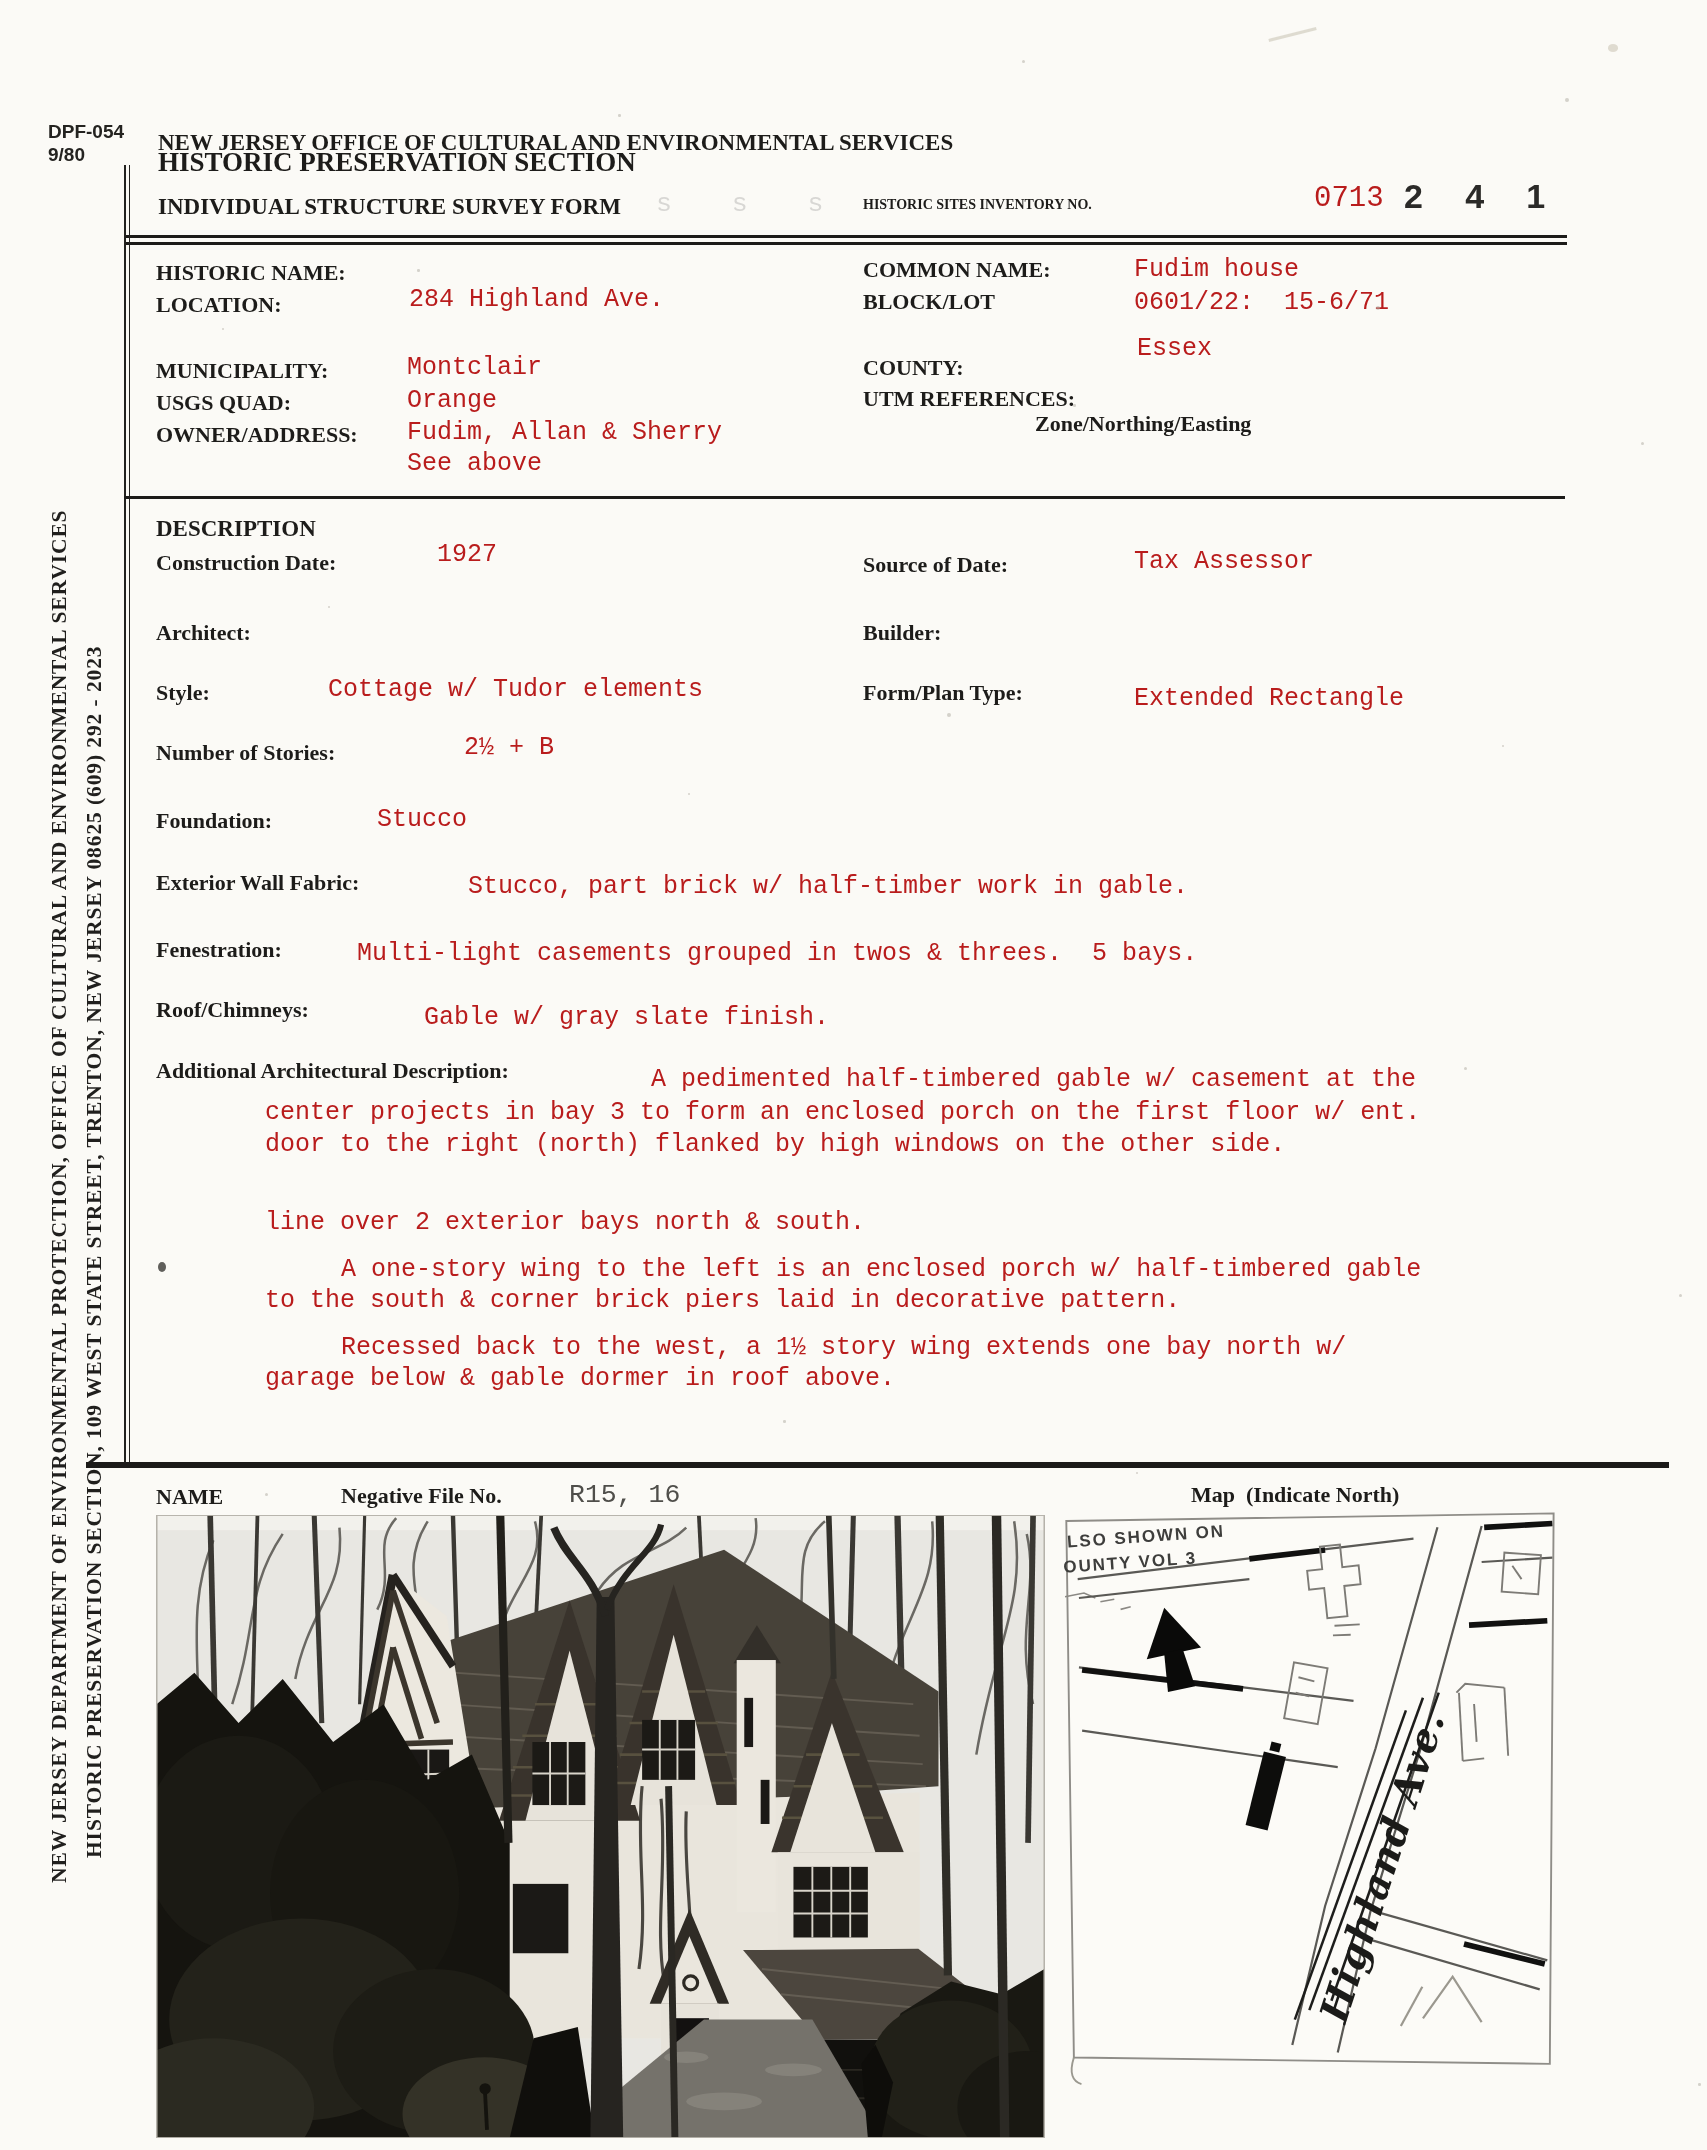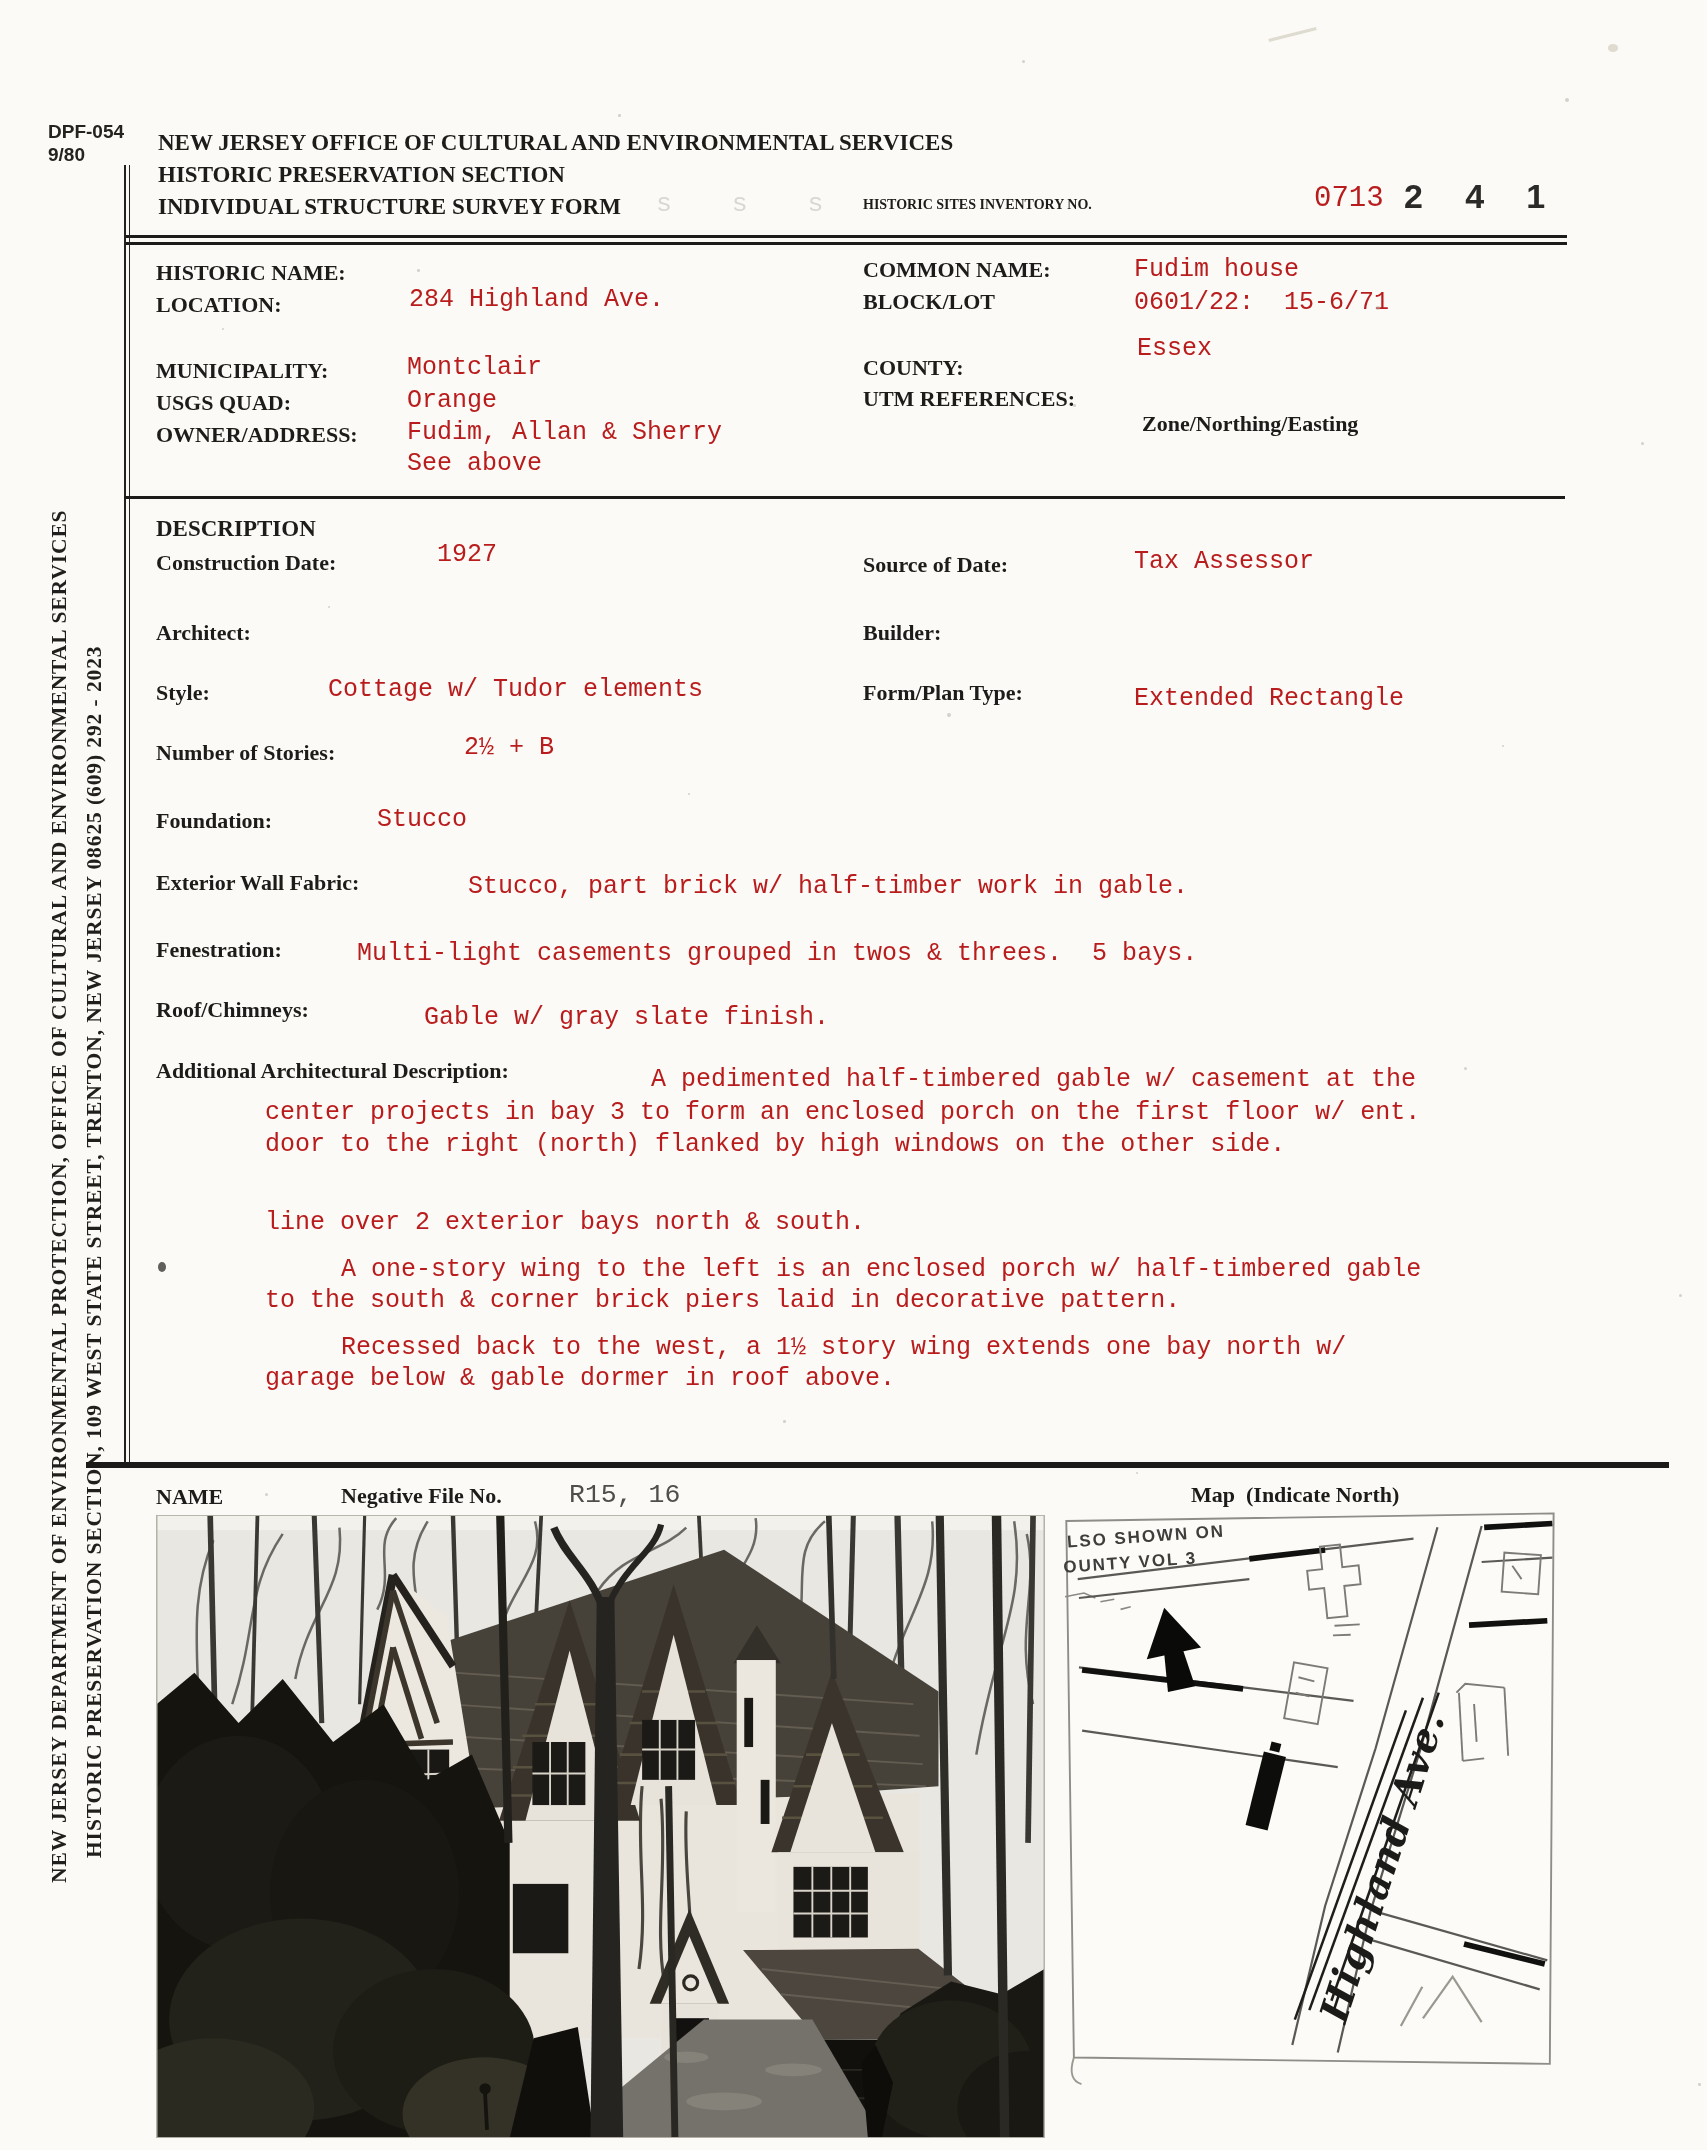--- a/index.html
+++ b/index.html
@@ -32,21 +32,21 @@
 
   <div class="abs sans" style="left:48px;top:120px;font-weight:bold;font-size:19px;line-height:23px;color:#242320;">
     <div>DPF-054</div>
     <div>9/80</div>
   </div>
 
   <div class="vertical" style="left:47px;top:1883px;">NEW JERSEY DEPARTMENT OF ENVIRONMENTAL PROTECTION, OFFICE OF CULTURAL AND ENVIRONMENTAL SERVICES</div>
   <div class="vertical" style="left:82px;top:1858px;">HISTORIC PRESERVATION SECTION, 109 WEST STATE STREET, TRENTON, NEW JERSEY 08625   (609) 292 - 2023</div>
 
   <div class="lbl" style="left:158px;top:130px;font-size:23px;">NEW JERSEY OFFICE OF CULTURAL AND ENVIRONMENTAL SERVICES</div>
-  <div class="lbl" style="left:158px;top:162px;font-size:23px;">HISTORIC PRESERVATION SECTION</div>
+  <div class="lbl" style="left:158px;top:147px;font-size:27px;">HISTORIC PRESERVATION SECTION</div>
   <div class="lbl" style="left:158px;top:194px;font-size:23px;">INDIVIDUAL STRUCTURE SURVEY FORM</div>
   <div class="ghost" style="left:656px;top:189px;">s s s</div>
   <div class="lbl" style="left:863px;top:197px;font-size:14px;">HISTORIC SITES INVENTORY NO.</div>
   <div class="typed" style="left:1314px;top:182px;font-size:29px;">0713</div>
   <div class="stamp" style="left:1404px;top:177px;">2 4 1</div>
 
   <div class="dblrule" style="left:124px;top:235px;width:1443px;"></div>
   <div class="vline" style="left:124px;top:165px;height:1301px;"></div>
   <div class="rule" style="left:124px;top:496px;width:1441px;height:2.5px;"></div>
   <div class="rule" style="left:86px;top:1462px;width:1583px;height:5.7px;"></div>
@@ -61,21 +61,21 @@
   <div class="typed" style="left:1134px;top:288px;">0601/22:  15-6/71</div>
 
   <div class="lbl" style="left:156px;top:358px;">MUNICIPALITY:</div>
   <div class="typed" style="left:407px;top:353px;">Montclair</div>
   <div class="lbl" style="left:863px;top:355px;">COUNTY:</div>
   <div class="typed" style="left:1137px;top:334px;">Essex</div>
 
   <div class="lbl" style="left:156px;top:390px;">USGS QUAD:</div>
   <div class="typed" style="left:407px;top:386px;">Orange</div>
   <div class="lbl" style="left:863px;top:386px;">UTM REFERENCES:</div>
-  <div class="lbl" style="left:1142px;top:411px;">Zone/Northing/Easting</div>
+  <div class="lbl" style="left:1035px;top:411px;">Zone/Northing/Easting</div>
 
   <div class="lbl" style="left:156px;top:422px;">OWNER/ADDRESS:</div>
   <div class="typed" style="left:407px;top:418px;">Fudim, Allan &amp; Sherry</div>
   <div class="typed" style="left:407px;top:449px;">See above</div>
 
   <div class="lbl" style="left:156px;top:516px;font-size:23px;">DESCRIPTION</div>
 
   <div class="lbl" style="left:156px;top:550px;">Construction Date:</div>
   <div class="typed" style="left:437px;top:540px;">1927</div>
   <div class="lbl" style="left:863px;top:552px;">Source of Date:</div>

